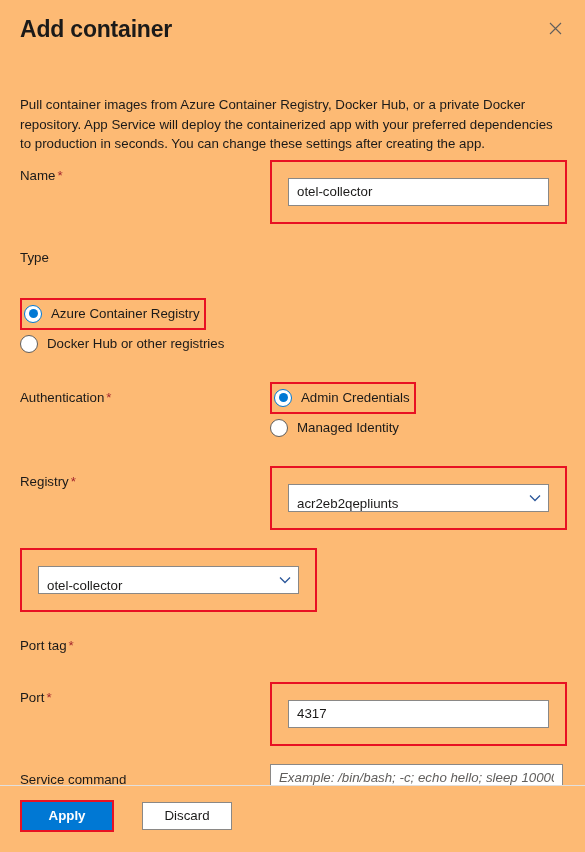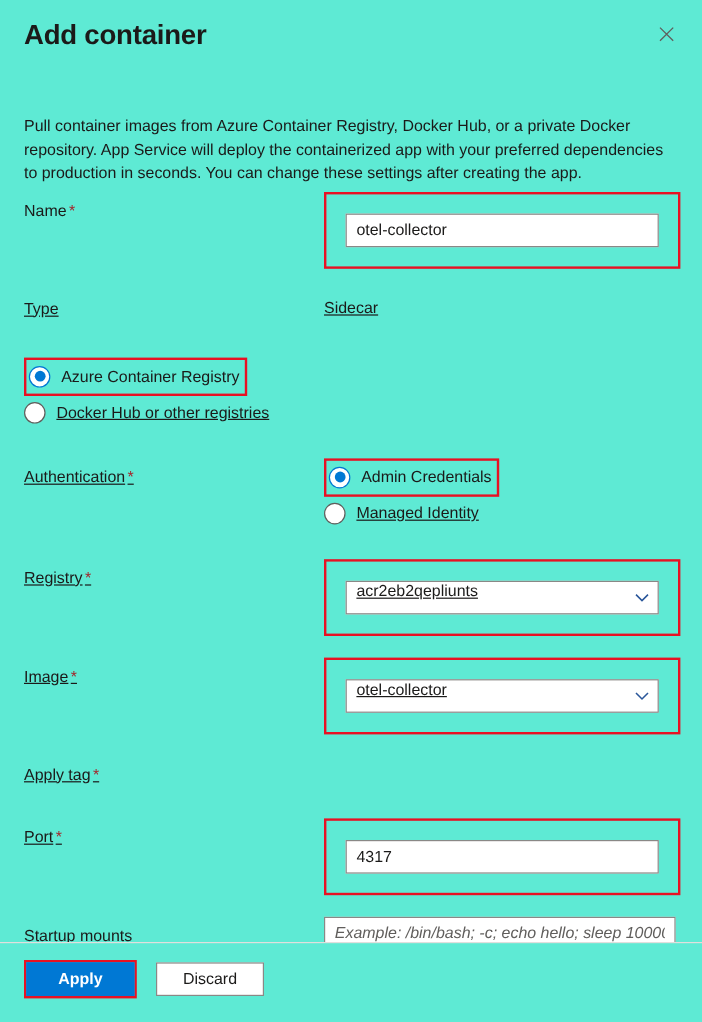--- a/index.html
+++ b/index.html
@@ -7,21 +7,21 @@
     margin: 0; padding: 0;
     width: 585px; height: 852px;
     background: #ffffff;
     font-family: "Liberation Sans", sans-serif;
     color: #1b1a19;
     overflow: hidden;
   }
   .panel {
     position: relative;
     width: 585px; height: 852px;
-    background: #5eead4;
+    background: #fdba74;
     display: flex;
     flex-direction: column;
   }
 
   
   .header {
     position: relative;
     padding: 14px 20px 0 20px;
     height: 56px;
     flex: 0 0 auto;
@@ -62,21 +62,21 @@
 
   
   .form {
     margin-top: 6px;
   }
   .row {
     display: flex;
     align-items: flex-start;
     min-height: 34px;
   }
-  .row + .row { margin-top: 18px; text-decoration: underline; }
+  .row + .row { margin-top: 18px; }
   .label {
     flex: 0 0 250px;
     font-size: 13.3px;
     line-height: 17px;
     color: #1b1a19;
     padding-top: 7px;
     user-select: none;
   }
   .req {
     color: #a4262c;
@@ -119,21 +119,21 @@
     color: #605e5c;
   }
 
   .select-wrap {
     position: relative;
     width: 100%;
     height: 28px;
     border: 1px solid #8a8886;
     background: #ffffff;
     display: flex;
-    align-items: flex-start;
+    align-items: flex-end;
     padding: 0 26px 0 8px;
     font-size: 13.3px;
     color: #1b1a19;
     cursor: pointer;
   }
   .select-chevron {
     position: absolute;
     right: 7px; top: 50%;
     transform: translateY(-50%);
     color: #2b579a;
@@ -219,21 +219,21 @@
   .footer-divider {
     height: 1px;
     background: #e1dfdd;
     width: 100%;
   }
   .footer {
     flex: 0 0 auto;
     padding: 14px 20px 20px 20px;
     display: flex;
     align-items: center;
-    gap: 4px;
+    gap: 16px;
   }
   .btn {
     height: 28px;
     min-width: 90px;
     font-family: "Liberation Sans", sans-serif;
     font-size: 13.3px;
     border: 1px solid transparent;
     cursor: pointer;
     padding: 0 16px;
     line-height: 26px;
@@ -285,23 +285,20 @@
           <span class="hl hl-block">
             <input class="textbox" type="text" value="otel-collector" style="">
           </span>
         </div>
       </div>
 
       <div class="row">
         <div class="label">
           <span>Type</span>
         </div>
-        <div class="control">
-          <span class="static-value">Sidecar</span>
-        </div>
       </div>
 
       <div class="row" style="margin-top:22px;">
         <div class="control">
           <div class="radio-group">
             <div class="radio-hl">
               <div class="radio-row">
                 <span class="radio-mark checked"></span>
                 <span class="radio-label">Azure Container Registry</span>
               </div>
@@ -346,57 +343,54 @@
                 <svg width="12" height="8" viewBox="0 0 12 8" aria-hidden="true">
                   <path d="M1 1.5 L6 6.5 L11 1.5" stroke="#2b579a" stroke-width="1.3" fill="none"></path>
                 </svg>
               </span>
             </div>
           </span>
         </div>
       </div>
 
       <div class="row">
-        <div class="label">
-          <span>Image</span><span class="req">*</span>
-        </div>
         <div class="control">
           <span class="hl hl-block">
             <div class="select-wrap">
               <span>otel-collector</span>
               <span class="select-chevron">
                 <svg width="12" height="8" viewBox="0 0 12 8" aria-hidden="true">
                   <path d="M1 1.5 L6 6.5 L11 1.5" stroke="#2b579a" stroke-width="1.3" fill="none"></path>
                 </svg>
               </span>
             </div>
           </span>
         </div>
       </div>
 
       <div class="row">
         <div class="label">
-          <span>Apply tag</span><span class="req">*</span>
+          <span>Port tag</span><span class="req">*</span>
         </div>
       </div>
 
       <div class="row">
         <div class="label">
           <span>Port</span><span class="req">*</span>
         </div>
         <div class="control">
           <span class="hl hl-block">
             <input class="textbox" type="text" value="4317" style="">
           </span>
         </div>
       </div>
 
       <div class="row">
         <div class="label">
-          <span>Startup mounts</span>
+          <span>Service command</span>
         </div>
         <div class="control">
           <div style="width:293px;">
             <input class="textbox placeholder-only" type="text" placeholder="Example: /bin/bash; -c; echo hello; sleep 10000" style="">
           </div>
         </div>
       </div>
 
     </div>
 

